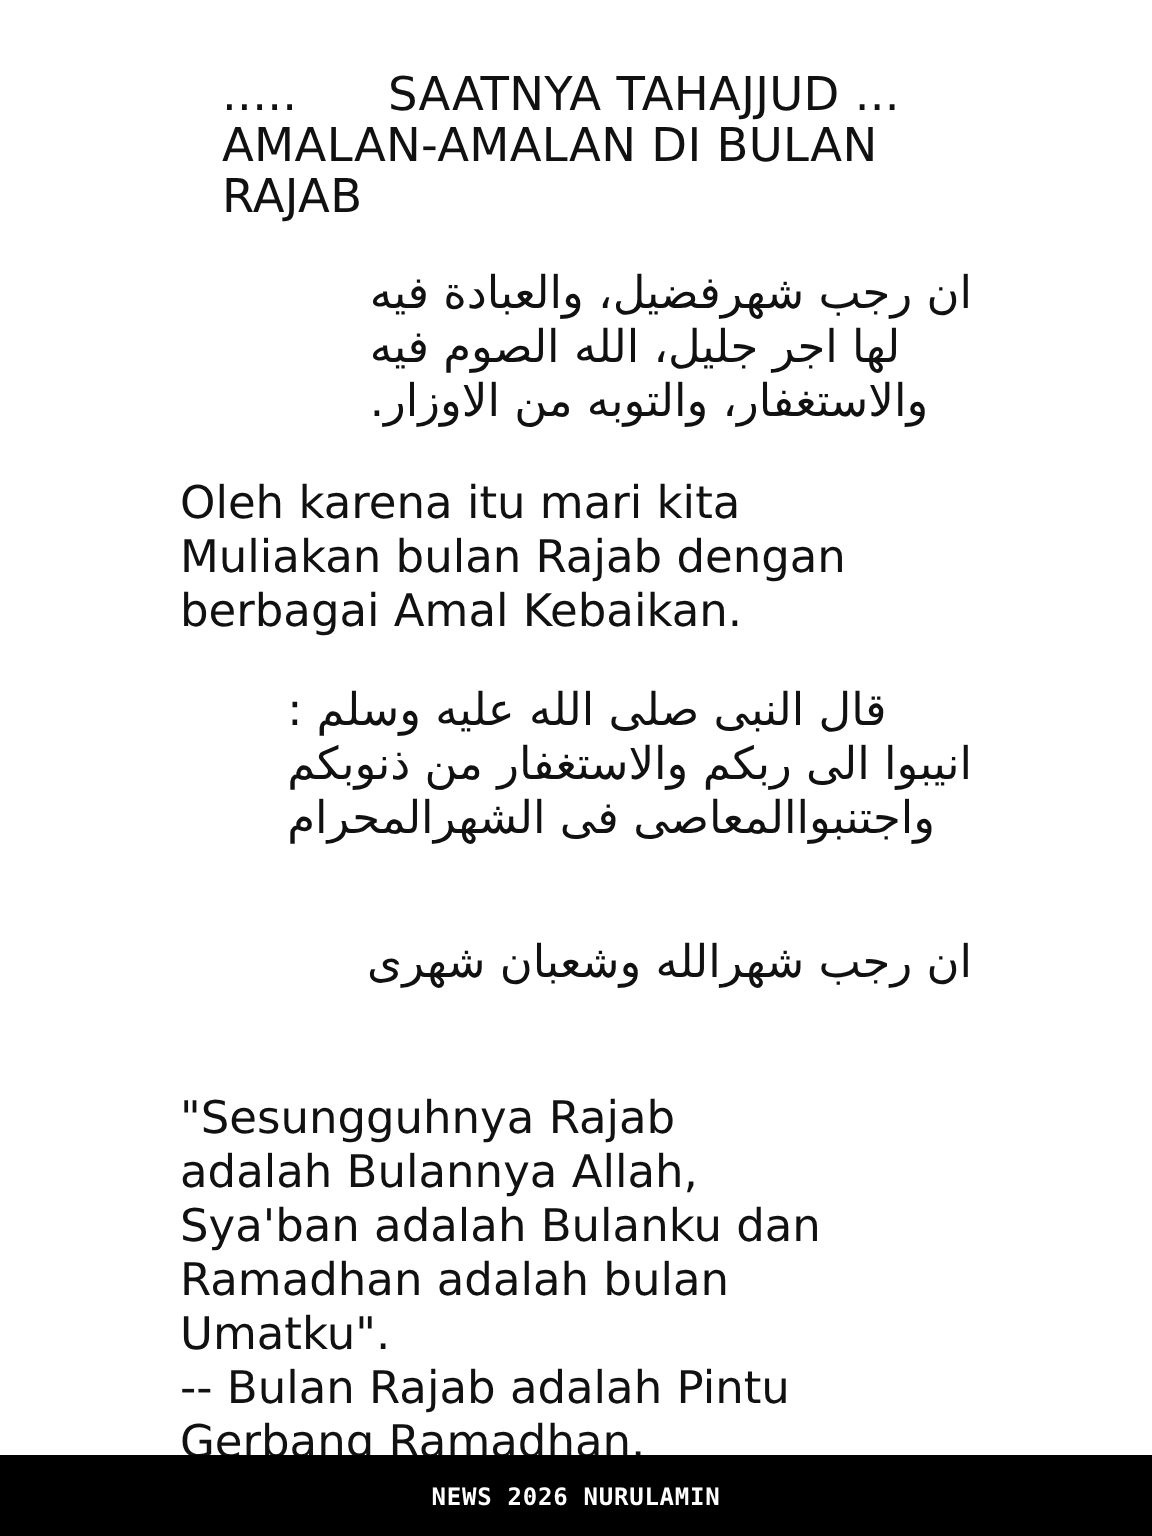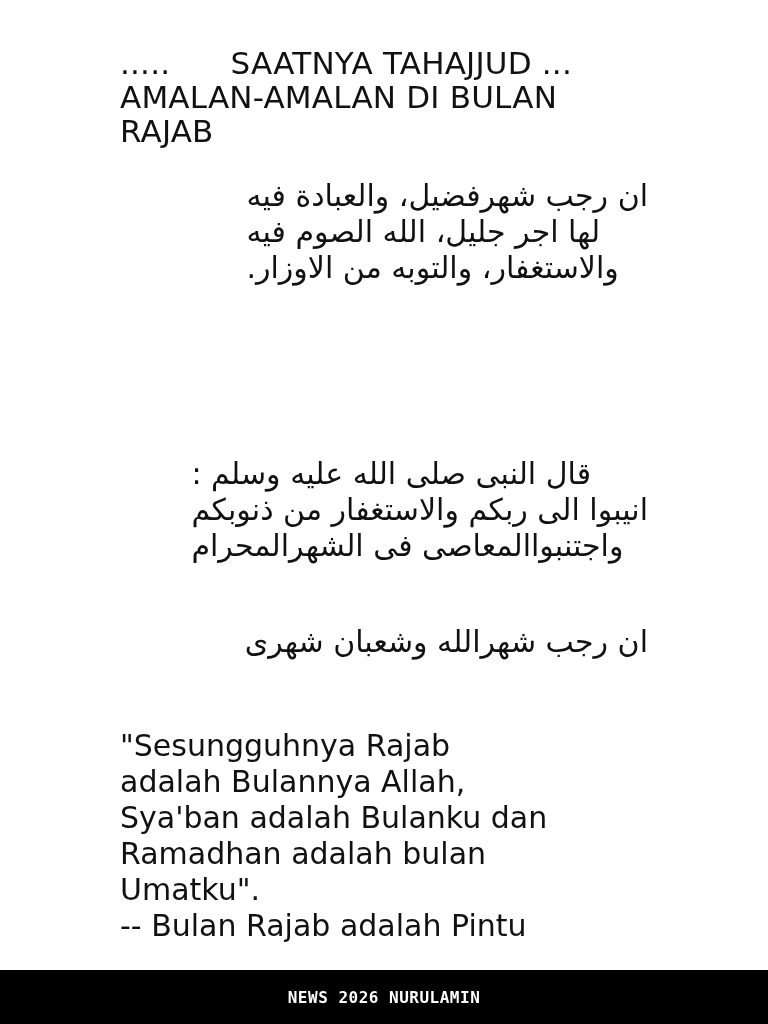--- a/index.html
+++ b/index.html
@@ -6,21 +6,21 @@
   body {
     width: 768px; height: 1024px; background: #ffffff; position: relative; overflow: hidden;
     font-family: "DejaVu Sans", sans-serif; color: #111;
   }
   .page { position: absolute; left: 0; top: 0; width: 768px; height: 970px; background: #fff; }
   .title {
     position: absolute; left: 120px; top: 46px; width: 530px;
     font-family: "DejaVu Sans", sans-serif; font-size: 31px; line-height: 34px; font-weight: normal;
     letter-spacing: 0.2px; color: #111;
   }
-  .title .line { display: block; white-space: pre; }
+  .title .line { display: block; white-space: pre; margin-left: 28px; }
   .arabic {
     position: absolute; right: 120px; direction: rtl; text-align: left;
     font-family: "DejaVu Sans", sans-serif; font-size: 30px; line-height: 36px; color: #111;
   }
   .arabic .line { display: block; white-space: nowrap; }
   .latin {
     position: absolute; left: 120px; width: 540px;
     font-family: "DejaVu Sans", sans-serif; font-size: 30px; line-height: 36px; color: #111;
   }
   .latin .line { display: block; white-space: nowrap; }
@@ -42,36 +42,42 @@
     <span class="line">AMALAN-AMALAN DI BULAN</span>
     <span class="line">RAJAB</span>
   </div>
 
   <div class="arabic" style="top:178px;">
     <span class="line">ان رجب شهرفضيل، والعبادة فيه</span>
     <span class="line">لها اجر جليل، الله الصوم فيه</span>
     <span class="line">والاستغفار، والتوبه من الاوزار.</span>
   </div>
 
+  <div class="latin" style="top:318px;">
+    <span class="line">Oleh karena itu mari kita</span>
+    <span class="line">Muliakan bulan Rajab dengan</span>
+    <span class="line">berbagai Amal Kebaikan.</span>
+  </div>
 
   <div class="arabic" style="top:456px;">
     <span class="line">قال النبى صلى الله عليه وسلم :</span>
     <span class="line">انيبوا الى ربكم والاستغفار من ذنوبكم</span>
     <span class="line">واجتنبواالمعاصى فى الشهرالمحرام</span>
   </div>
 
   <div class="arabic" style="top:624px;">
     <span class="line">ان رجب شهرالله وشعبان شهرى</span>
   </div>
 
   <div class="latin" style="top:728px;">
     <span class="line">"Sesungguhnya Rajab</span>
     <span class="line">adalah Bulannya Allah,</span>
     <span class="line">Sya'ban adalah Bulanku dan</span>
     <span class="line">Ramadhan adalah bulan</span>
     <span class="line">Umatku".</span>
     <span class="line">-- Bulan Rajab adalah Pintu</span>
+    <span class="line">Gerbang Ramadhan.</span>
   </div>
 </div>
 
 <div class="footer">
   <span>NEWS 2026 NURULAMIN</span>
 </div>
 
 </body></html>

